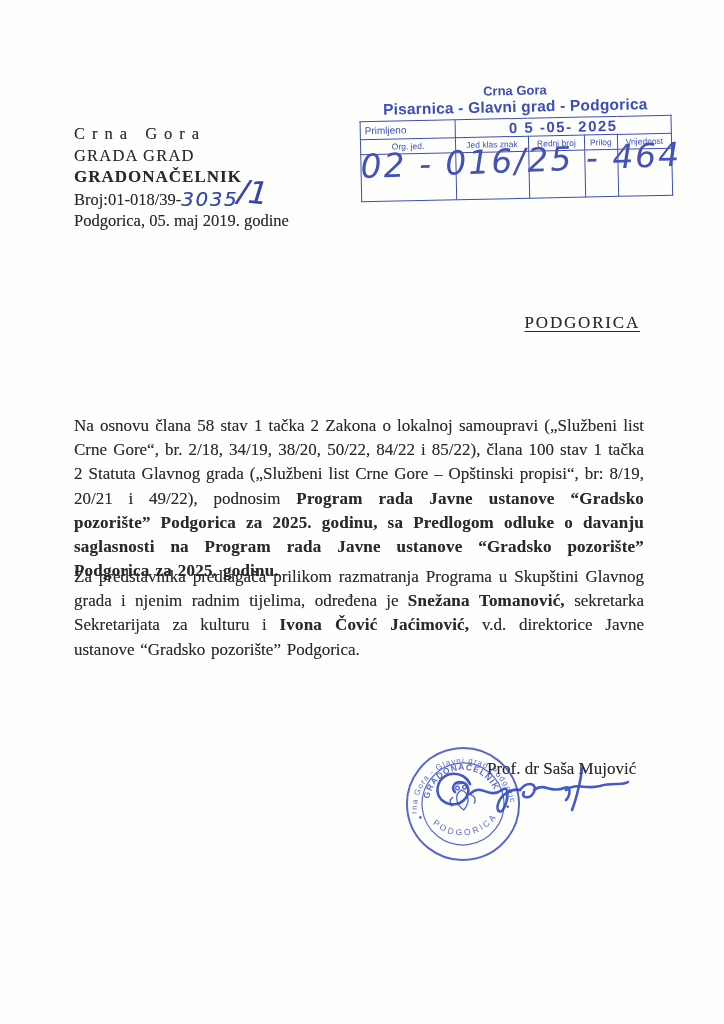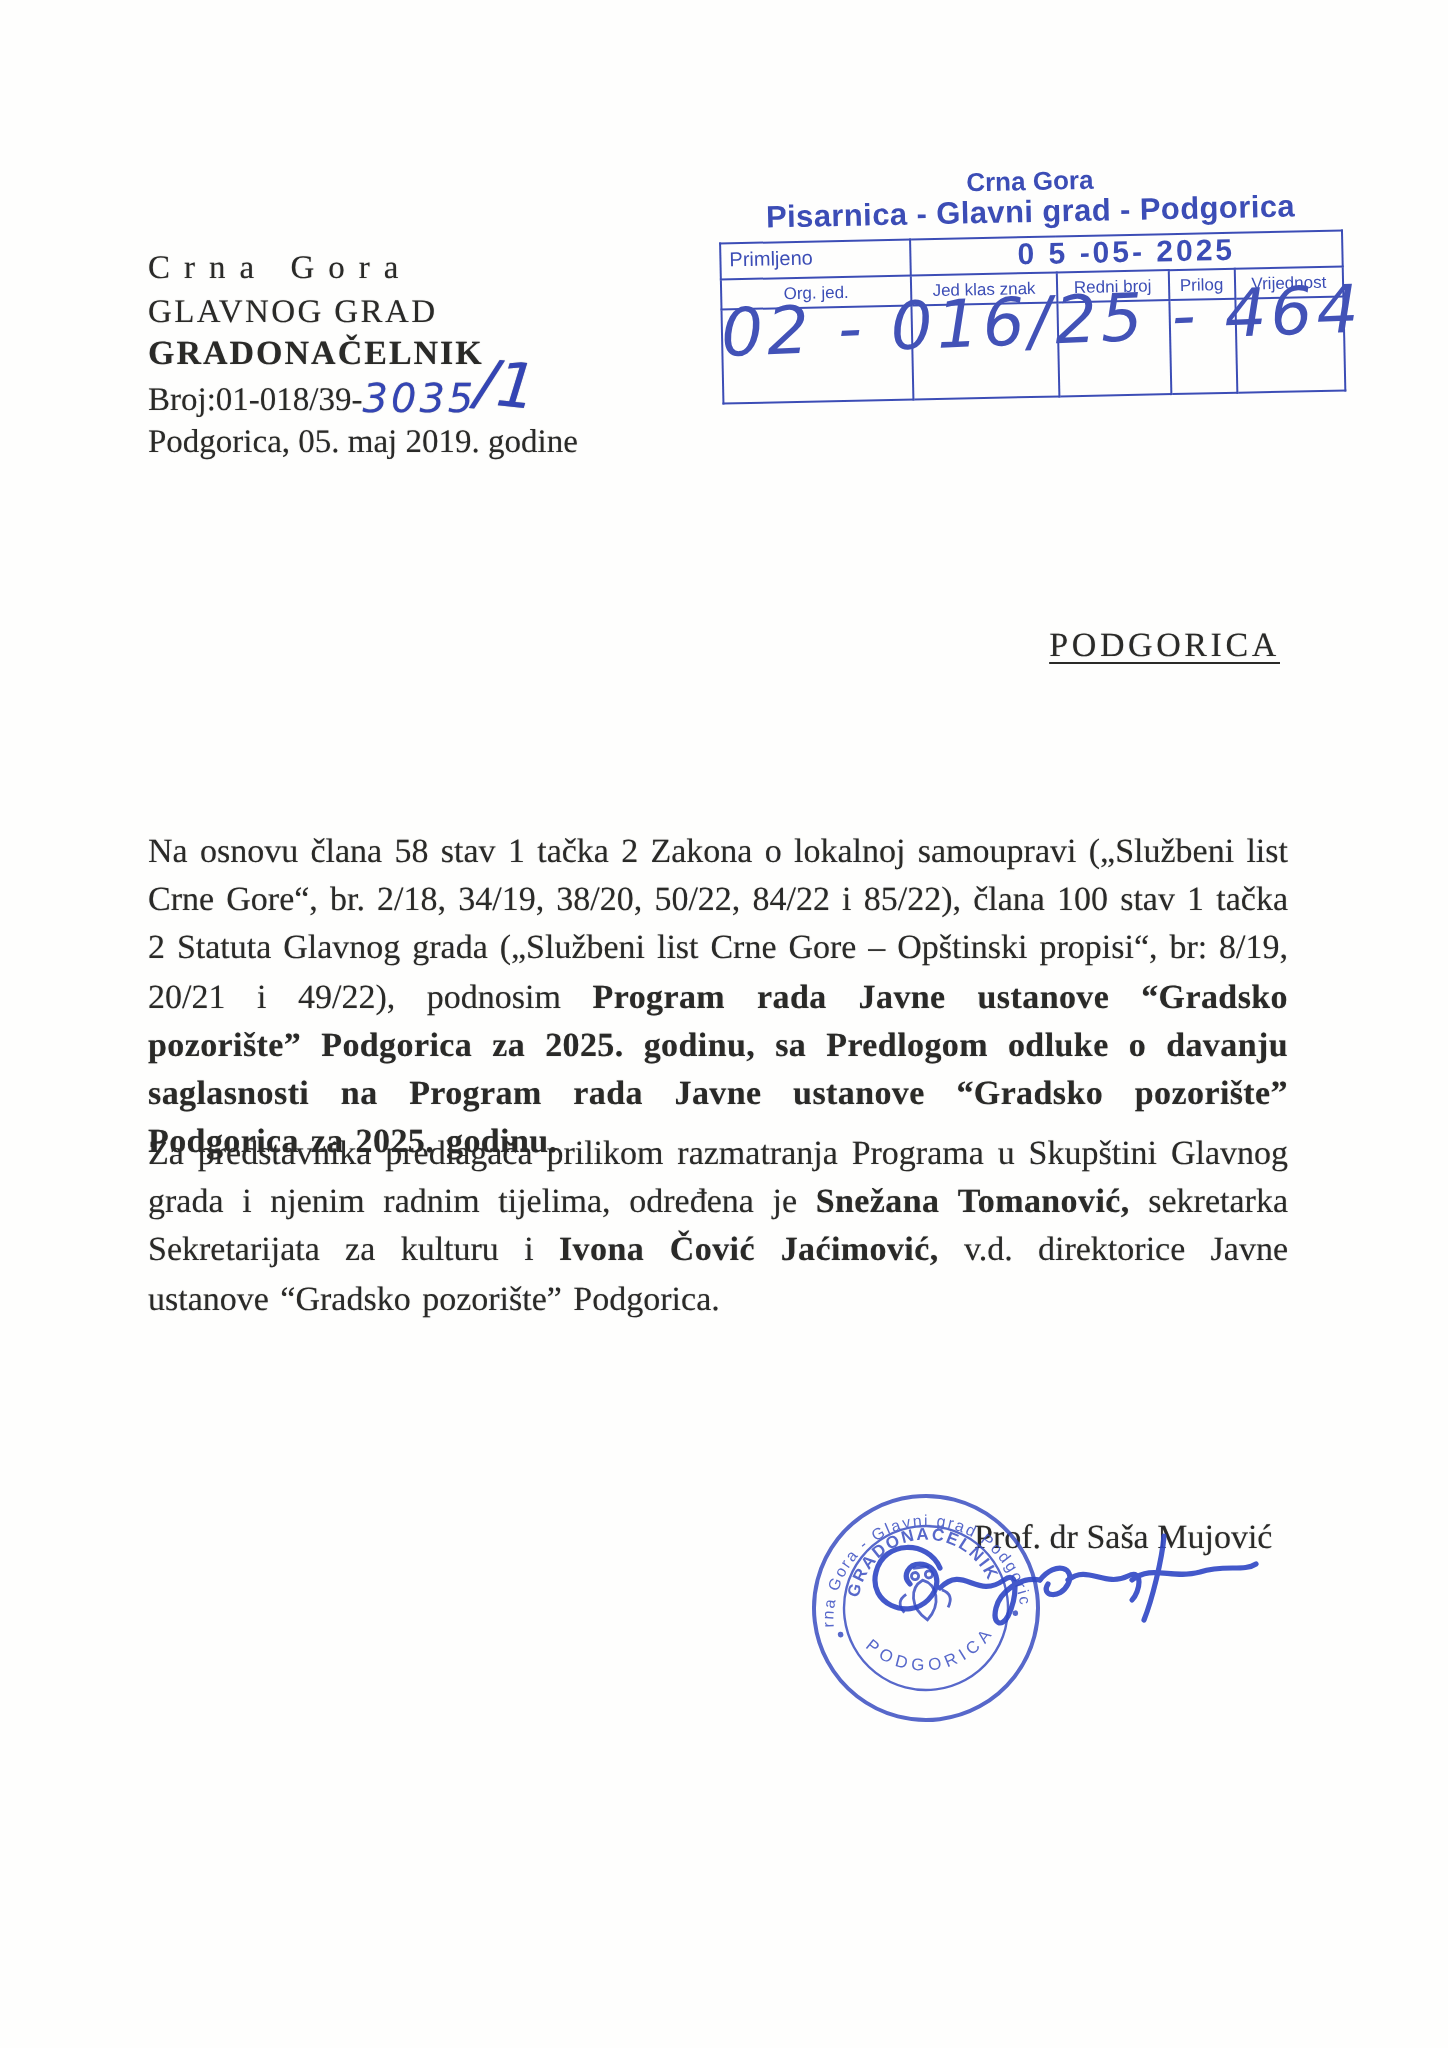--- a/index.html
+++ b/index.html
@@ -63,21 +63,21 @@
   .seal{position:absolute;left:403px;top:744px;transform:rotate(-7deg);opacity:.85;}
   .autograph{position:absolute;left:424px;top:760px;opacity:.9;}
 </style>
 </head>
 <body>
 
 <div class="page">
 
   <div class="letterhead ink">
     <div class="lh-country">Crna Gora</div>
-    <div class="lh-entity">GLAVNOG GRAD</div>
+    <div class="lh-entity">GRADA GRAD</div>
     <div class="lh-office">GRADONAČELNIK</div>
     <div><span>Broj:01-018/39-</span><span class="hw hw-num">3035</span><span class="hw hw-slash">/1</span></div>
     <div>Podgorica, 05. maj 2019. godine</div>
   </div>
 
   <div class="rstamp">
     <div class="rs-l1">Crna Gora</div>
     <div class="rs-l2">Pisarnica - Glavni grad - Podgorica</div>
     <table class="rs-table">
       <tbody>

